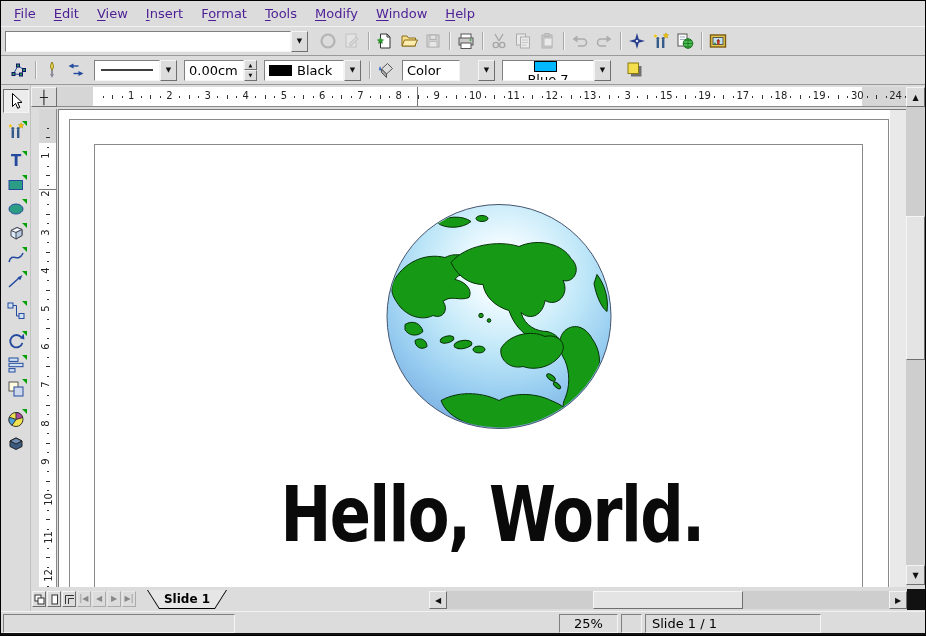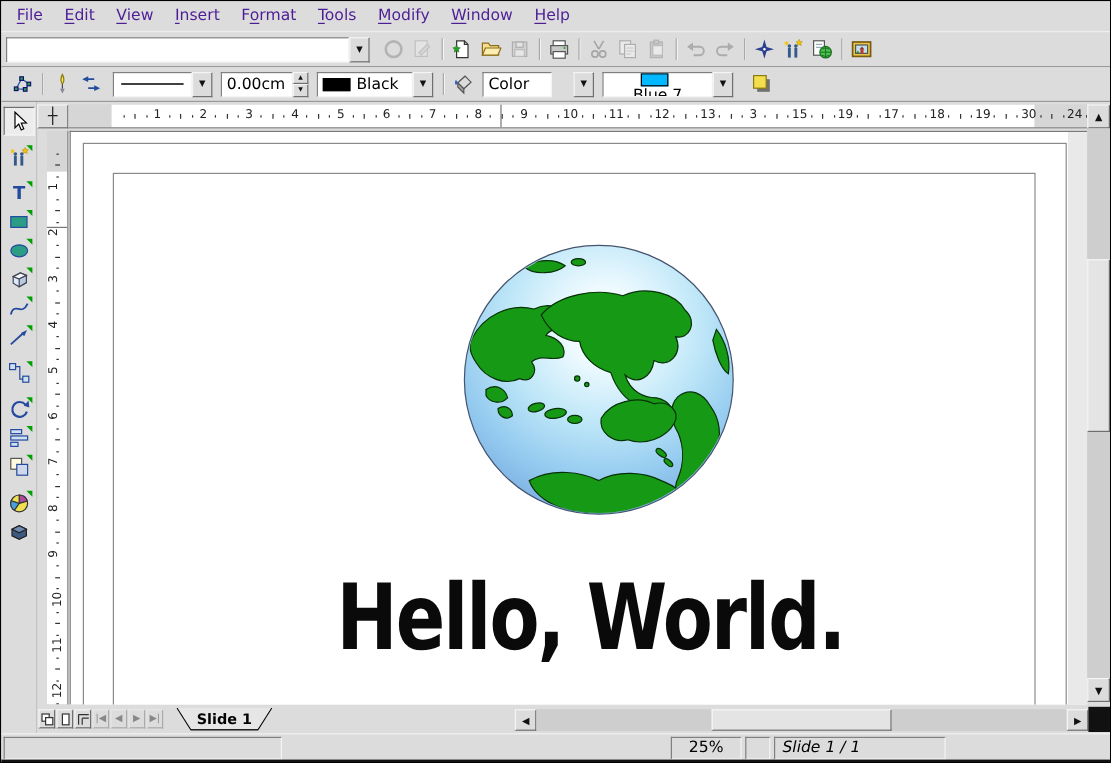--- a/index.html
+++ b/index.html
@@ -605,19 +605,19 @@
   <div class="hscroll-thumb"></div>
   <div class="sb-btn" style="left:888px;top:590px;width:18px;height:18px;">▶</div>
   <div class="corner-black"></div>
 
   <div class="statusbar">
     <div class="sseg" style="left:2px;width:232px;"></div>
     <div class="sseg" style="left:558px;width:59px;justify-content:center;">
       <span>25%</span>
     </div>
     <div class="sseg" style="left:620px;width:21px;"></div>
-    <div class="sseg" style="left:644px;width:143px;font-style:italic;">
+    <div class="sseg" style="left:644px;width:176px;">
       <span>Slide 1 / 1</span>
     </div>
   </div>
 
   <div class="win-bottom"></div>
 </div>
 
 </body></html>

